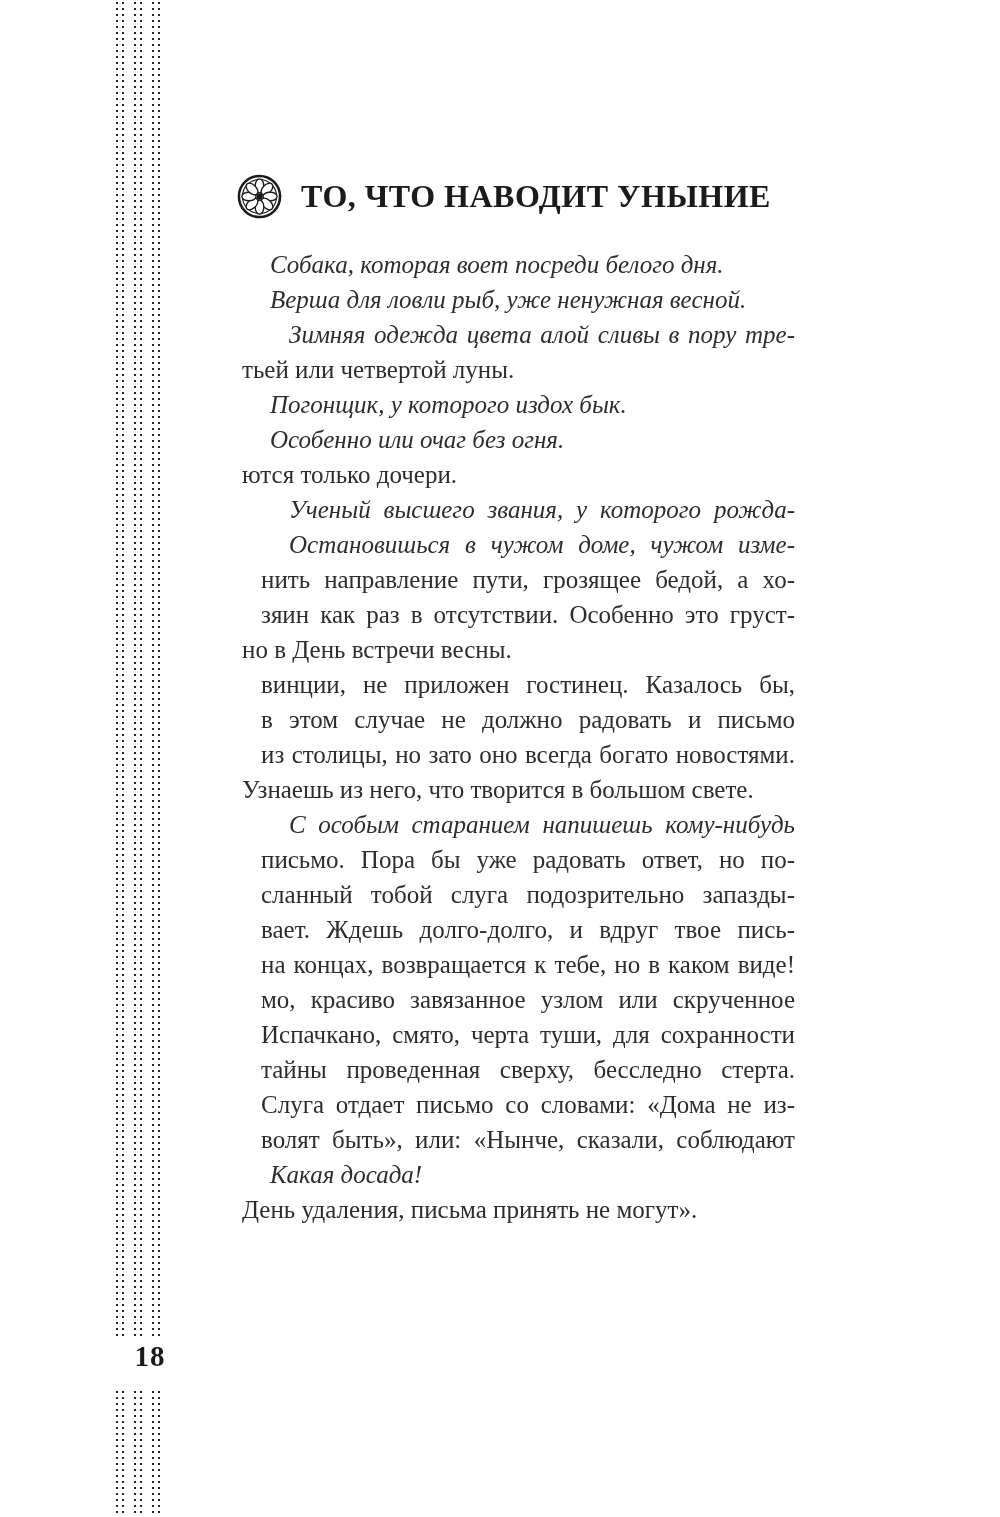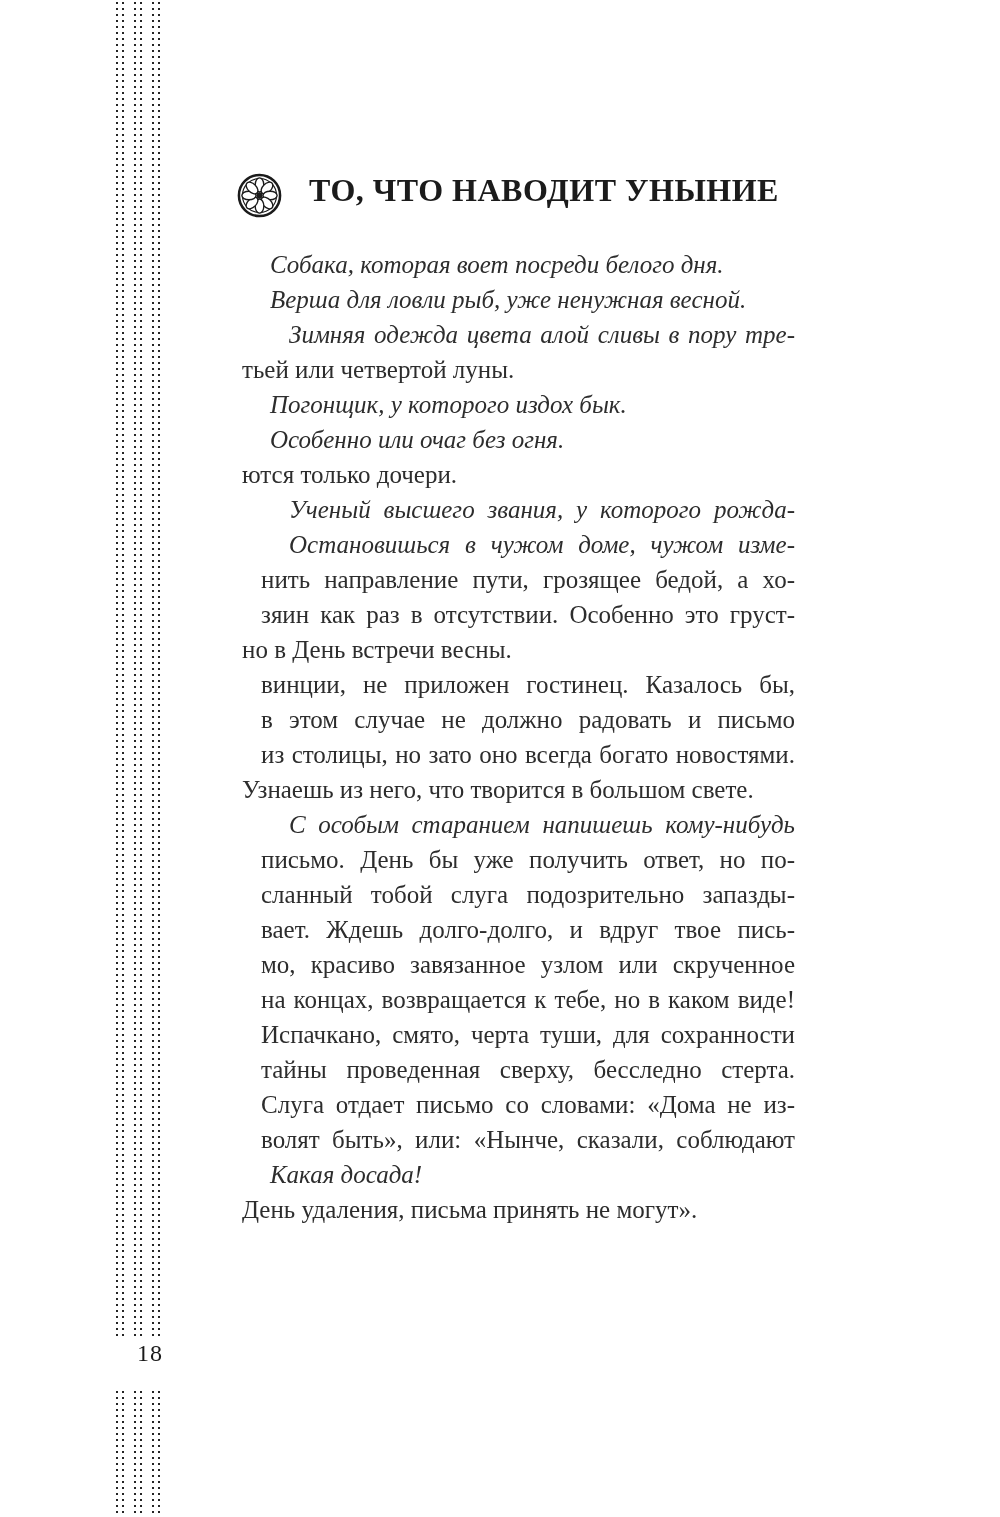--- a/index.html
+++ b/index.html
@@ -33,34 +33,35 @@
     background-position: 0 0;
   }
 
   
   .page-number {
     position: absolute;
     left: 126px;
     top: 1340px;
     width: 48px;
     text-align: center;
-    font-weight: 400;
-    font-size: 24px;
+    font-weight: 700;
+    font-size: 29px;
     color: #1a1a1a;
     letter-spacing: 1px;
   }
 
   
   .chapter-header {
     position: absolute;
     left: 236px;
     top: 172px;
     height: 48px;
     display: flex;
-    gap: 26px;
+    align-items: center;
+    gap: 18px;
   }
   .crest {
     width: 47px;
     height: 47px;
     flex: 0 0 auto;
     display: block;
   }
   .chapter-title {
     margin: 0;
     font-family: "Liberation Serif", serif;
@@ -145,25 +146,25 @@
       <div class="line indent j">Ученый высшего звания, у которого рожда-</div>
       <div class="line indent j">Остановишься в чужом доме, чужом изме-</div>
       <div class="line j">нить направление пути, грозящее бедой, а хо-</div>
       <div class="line j">зяин как раз в отсутствии. Особенно это груст-</div>
       <div class="line">но в День встречи весны.</div>
       <div class="line j">винции, не приложен гостинец. Казалось бы,</div>
       <div class="line j">в этом случае не должно радовать и письмо</div>
       <div class="line j">из столицы, но зато оно всегда богато новостями.</div>
       <div class="line">Узнаешь из него, что творится в большом свете.</div>
       <div class="line indent j">С особым старанием напишешь кому-нибудь</div>
-      <div class="line j">письмо. День бы уже получить ответ, но по-</div>
+      <div class="line j">письмо. Пора бы уже радовать ответ, но по-</div>
       <div class="line j">сланный тобой слуга подозрительно запазды-</div>
       <div class="line j">вает. Ждешь долго-долго, и вдруг твое пись-</div>
+      <div class="line j">на концах, возвращается к тебе, но в каком виде!</div>
       <div class="line j">мо, красиво завязанное узлом или скрученное</div>
-      <div class="line j">на концах, возвращается к тебе, но в каком виде!</div>
       <div class="line j">Испачкано, смято, черта туши, для сохранности</div>
       <div class="line j">тайны проведенная сверху, бесследно стерта.</div>
       <div class="line j">Слуга отдает письмо со словами: «Дома не из-</div>
       <div class="line j">волят быть», или: «Нынче, сказали, соблюдают</div>
       <div class="line indent">Какая досада!</div>
       <div class="line">День удаления, письма принять не могут».</div>
     </div>
 
 </div>
 

